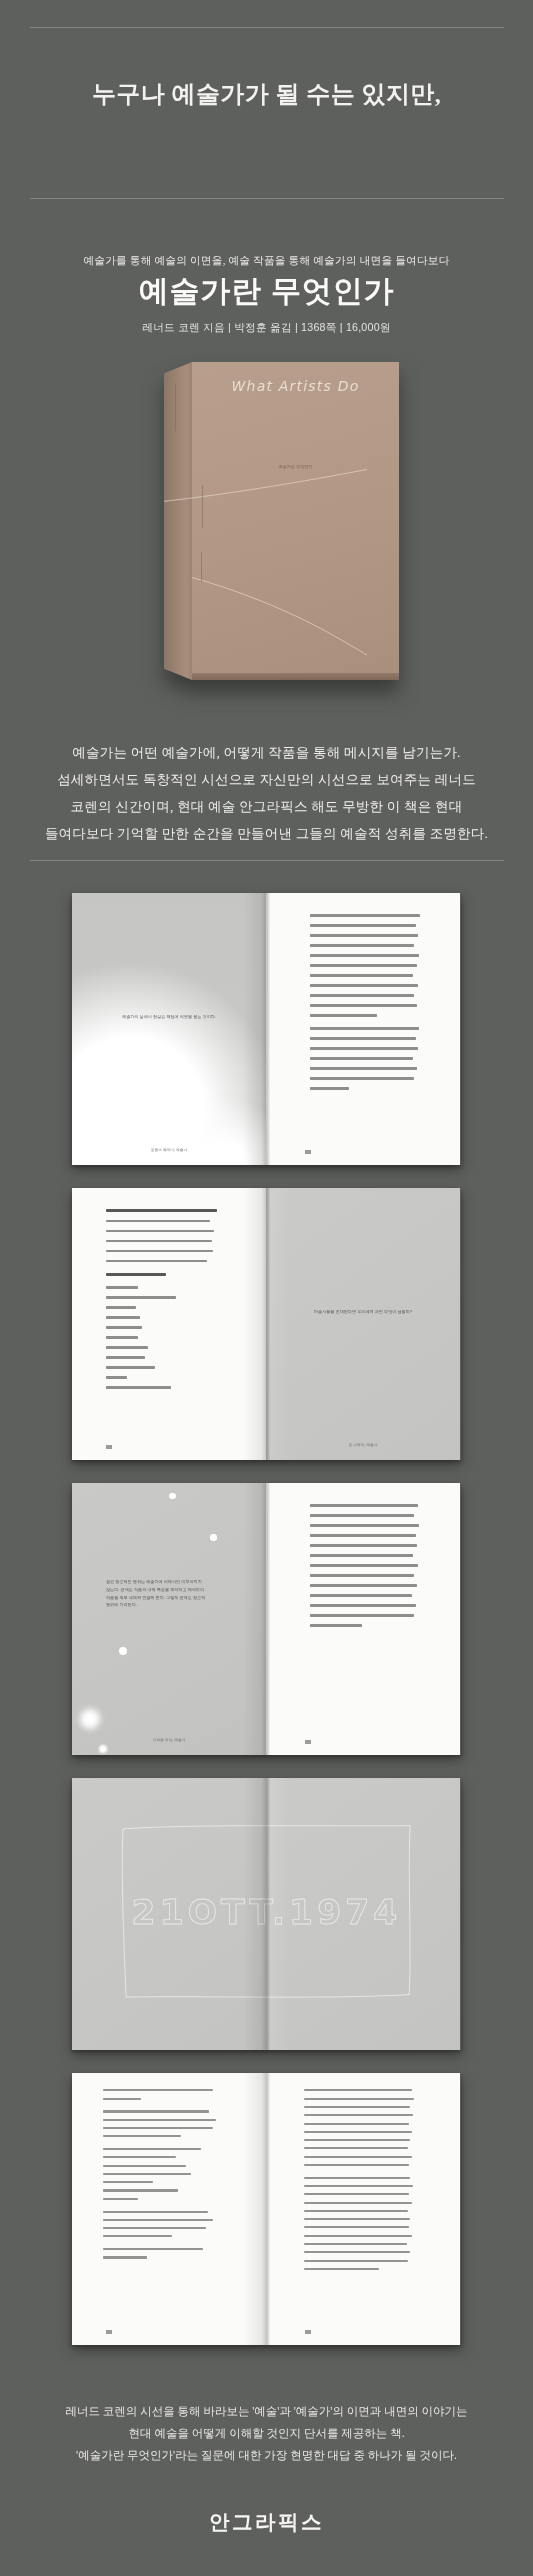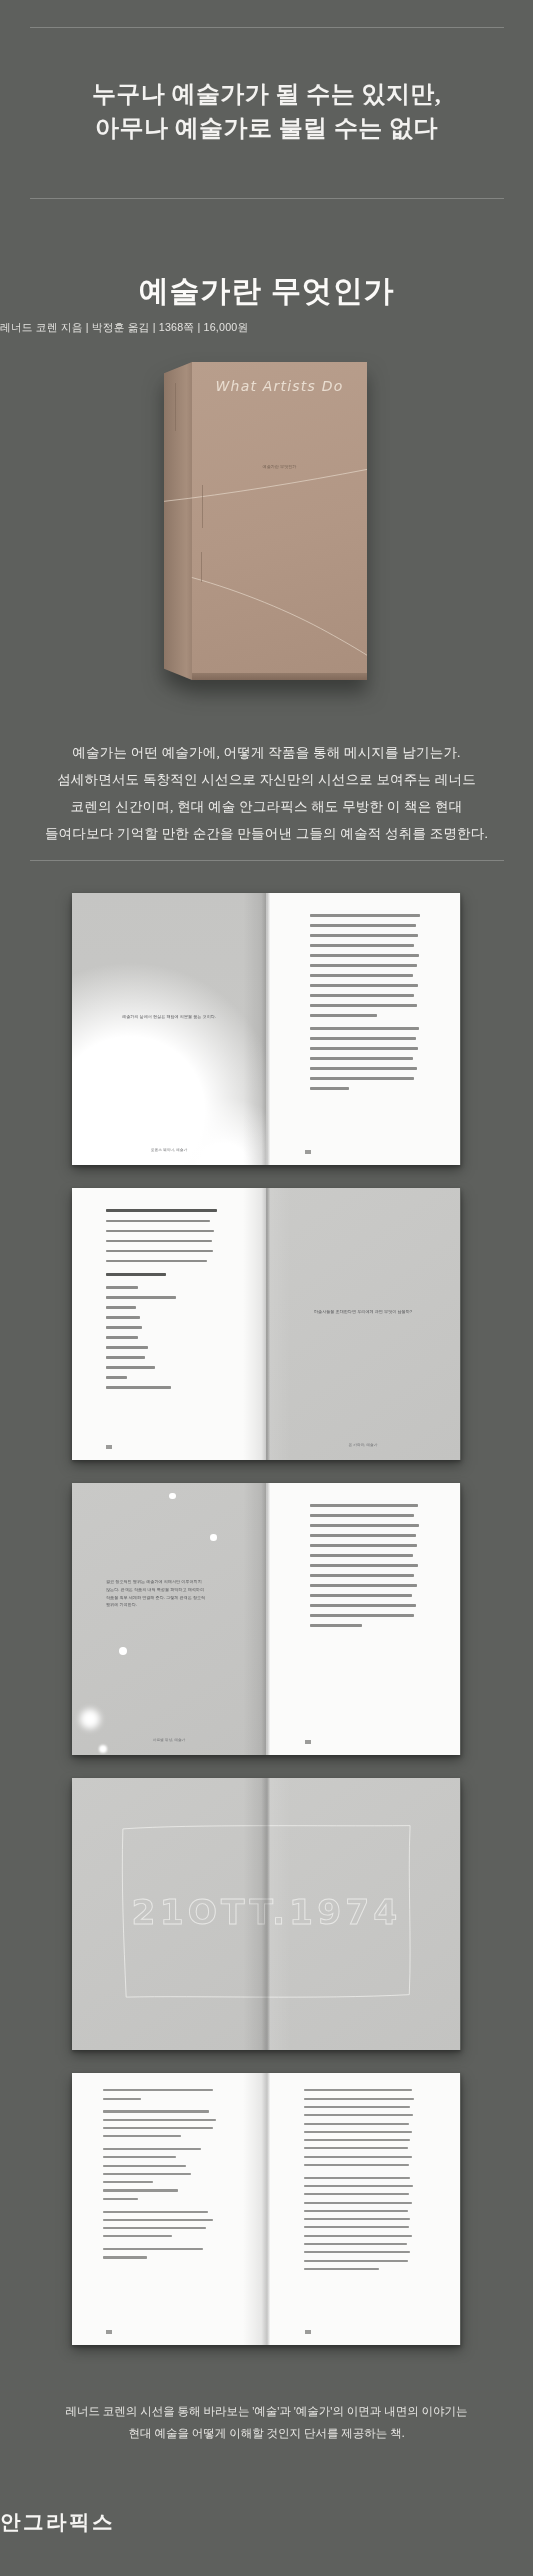--- a/index.html
+++ b/index.html
@@ -11,26 +11,26 @@
   #hr-preview{top:860px;}
 
   .heading{position:absolute;top:77px;left:0;width:533px;text-align:center;
            font-family:"Liberation Serif","DejaVu Serif",serif;font-weight:600;
            font-size:24px;line-height:34px;color:#f3f2f0;letter-spacing:0.4px;}
   .subtitle{position:absolute;top:254px;left:0;width:533px;text-align:center;
             font-family:"Liberation Serif","DejaVu Serif",serif;
             font-size:10.7px;color:#edece9;letter-spacing:0.2px;}
   .title{position:absolute;top:271px;left:0;width:533px;text-align:center;
          font-size:30px;font-weight:800;color:#fbfaf8;letter-spacing:0.8px;}
-  .meta{position:absolute;top:321px;left:0;width:533px;text-align:left;
+  .meta{position:absolute;top:321px;left:0;width:533px;text-align:center;
         font-size:10.7px;color:#e4e3e0;letter-spacing:0.2px;}
 
   
   #book{position:absolute;top:362px;left:164px;width:203px;height:318px;
-        filter:drop-shadow(0 13px 9.8px rgba(22,23,22,.5));}
+        filter:drop-shadow(0 13px 9.8px rgba(22,23,22,.5));padding-left:32px;}
   #book .spine{position:absolute;left:0;top:0;width:28px;height:100%;
         background:linear-gradient(to right,#8d7666,#a78e7c 80%,#9c8372);
         clip-path:polygon(0 3.5%,100% 0,100% 100%,0 96.5%);}
   #book .cover{position:absolute;left:28px;right:0;top:0;bottom:6.6px;
         background:linear-gradient(165deg,#b89e8c 0%,#b29785 55%,#aa8f7d 100%);}
   #book .pagesedge{position:absolute;left:28px;right:0;bottom:0;height:6.6px;
         background:linear-gradient(to bottom,#937b6a,#81695a);}
   .cover-en{position:absolute;top:16.4px;left:28px;right:0;text-align:center;
         font-family:"DejaVu Sans","Liberation Sans",sans-serif;font-style:italic;
         font-weight:400;font-size:14px;letter-spacing:1.2px;color:#e9ddd0;}
@@ -82,37 +82,37 @@
       font-size:3.7px;color:#6b6c6f;z-index:2;}
   .pageno{position:absolute;bottom:11.5px;width:5.7px;height:3.3px;background:#9b9b99;z-index:2;}
   .page.left .pageno{left:34px;}
   .page.right .pageno{left:39px;}
   .dot{position:absolute;border-radius:50%;background:#ffffff;z-index:1;}
   .date-svg{position:absolute;inset:0;z-index:3;}
 
   .tagline{position:absolute;top:2400px;left:0;width:533px;text-align:center;
       font-family:"Liberation Serif","DejaVu Serif",serif;
       font-size:11.5px;line-height:22px;color:#eae9e6;}
-  .logo{position:absolute;top:2508px;left:0;width:533px;text-align:left;
+  .logo{position:absolute;top:2508px;left:0;width:533px;text-align:center;
       font-size:20.5px;font-weight:800;color:#f6f5f3;letter-spacing:2.5px;}
 </style>
 </head>
 <body>
 
 <div id="canvas">
 
   <div class="hr" id="hr-top"></div>
 
   <div class="heading">
     <div>누구나 예술가가 될 수는 있지만,</div>
-    <div>아무나 예술가로 불릴 수는 없다</div>
   </div>
 
   <div class="hr" id="hr-mid"></div>
 
+  <div class="subtitle">예술가를 통해 예술의 이면을, 예술 작품을 통해 예술가의 내면을 들여다보다</div>
   <div class="title">예술가란 무엇인가</div>
   <div class="meta">레너드 코렌 지음 | 박정훈 옮김 | 1368쪽 | 16,000원</div>
 
   <div id="book">
     <div class="spine"></div>
     <div class="cover"></div>
     <div class="pagesedge"></div>
     <svg class="cover-lines" width="203" height="318" viewBox="0 0 248 388">
       <path d="M 0,170 C 80,161 170,146 248,131" fill="none" stroke="#e4d6c8" stroke-width="1" opacity="0.85"></path>
       <path d="M 34,263 C 95,280 155,305 200,330 C 220,341 237,351 248,358" fill="none" stroke="#e4d6c8" stroke-width="1" opacity="0.85"></path>
@@ -316,18 +316,19 @@
           </div>
           <div class="pageno"></div>
         </div>
         <div class="gutter"></div>
       </div>
     </div>
 
   <div class="tagline">
     <div>레너드 코렌의 시선을 통해 바라보는 '예술'과 '예술가'의 이면과 내면의 이야기는</div>
     <div>현대 예술을 어떻게 이해할 것인지 단서를 제공하는 책.</div>
+    <div>'예술가란 무엇인가'라는 질문에 대한 가장 현명한 대답 중 하나가 될 것이다.</div>
   </div>
 
   <div class="logo">안그라픽스</div>
 
 </div>
 
 
 </body></html>

